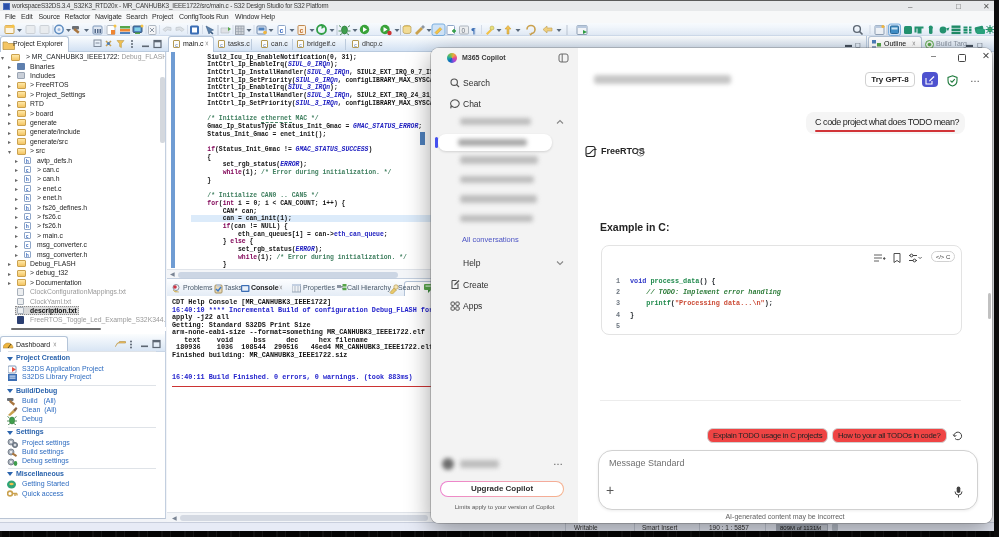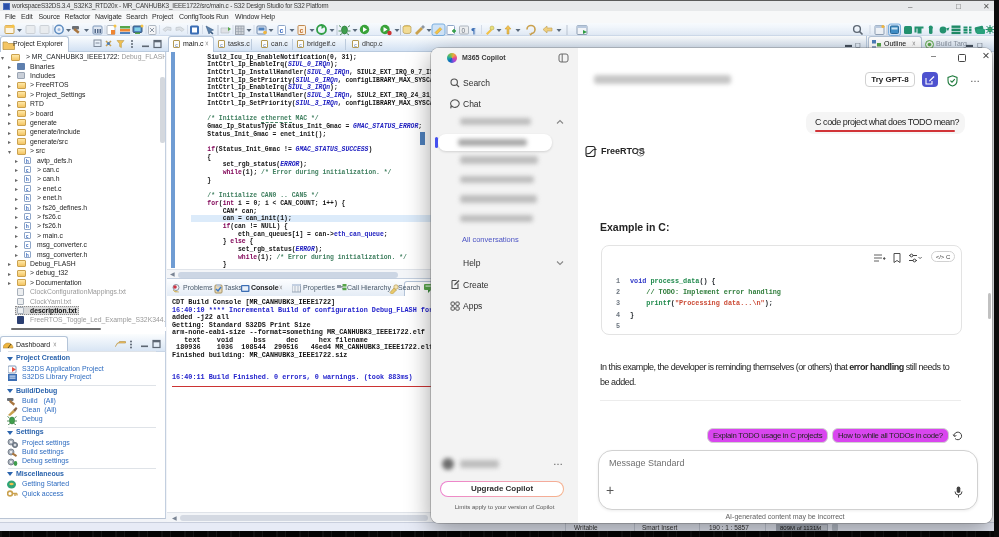--- a/index.html
+++ b/index.html
@@ -83,21 +83,21 @@
 
   
   #copilot { position:absolute; left:431px; top:47.5px; width:561px; height:475px; background:#fff;
              border-radius:8px; box-shadow:0 8px 26px rgba(0,0,0,.38), 0 0 0 1px rgba(120,120,120,.35); overflow:hidden; }
   #cpside { position:absolute; left:0; top:0; width:147px; height:475px; background:#f3f3f3; }
   .blur { filter:blur(2px); border-radius:3px; background:#bdbdbd; position:absolute; }
   .cp-nav { position:absolute; font-size:8.5px; color:#2e2e2e; }
   .cp-link { color:#4b53c4; }
   #cpmain { position:absolute; left:147px; top:0; width:414px; height:475px; background:#fff; }
   .fluentbtn { position:absolute; border:1px solid #d1d1d1; border-radius:4px; background:#fff; color:#242424; font-size:8px; font-weight:bold; text-align:center; }
-  .chip { position:absolute; border:1px solid #d1d1d1; border-radius:6px; background:#d946ef; color:#242424; font-size:7.8px; letter-spacing:-0.3px; height:15px; line-height:13.5px; padding:0 5px; white-space:nowrap; }
+  .chip { position:absolute; border:1px solid #d1d1d1; border-radius:6px; background:#ef4444; color:#242424; font-size:7.8px; letter-spacing:-0.3px; height:15px; line-height:13.5px; padding:0 5px; white-space:nowrap; }
   .codetxt { font:700 6.8px "Liberation Mono", monospace; line-height:11.2px; white-space:pre; }
 </style>
 </head>
 <body>
 <div id="ide">
   <div id="titlebar">
     <div class="appicon"></div>
     <div class="ttext">workspaceS32DS.3.4_S32K3_RTD20x - MR_CANHUBK3_IEEE1722/src/main.c - S32 Design Studio for S32 Platform</div>
     <div class="winbtn" style="left:908px;">–</div>
     <div class="winbtn" style="left:956px;">□</div>
@@ -639,23 +639,23 @@
         <circle cx="7" cy="3" r="2.2" fill="#f4e4b4" stroke="#b09040" stroke-width=".6"></circle>
       </svg>
     <div class="ctab" style="left:231px;">Search</div>
     <svg width="11" height="10" style="position:absolute;left:257px;top:4.5px">
         <rect x="0" y="0" width="9" height="6" rx="1" fill="#57a64a"></rect>
         <rect x="1.5" y="1.5" width="6" height="1.2" fill="#d8f0d4"></rect>
         <path d="M4 6 l0 3 3 -3 z" fill="#3f8e3f"></path>
       </svg>
   </div>  
     <div id="console">
-    <pre><span>CDT Build Console [MR_CANHUBK3_IEEE1722]</span>
+    <pre><span>CDT Help Console [MR_CANHUBK3_IEEE1722]</span>
 <span class="b">16:40:10 **** Incremental Build of configuration Debug_FLASH for project MR_CANHUBK3_IEEE1722 ****</span>
-<span>added -j22 all</span>
+<span>apply -j22 all</span>
 <span>Getting: Standard S32DS Print Size</span>
 <span>arm-none-eabi-size --format=something MR_CANHUBK3_IEEE1722.elf</span>
 <span>   text    void     bss     dec     hex filename</span>
 <span> 180936    1036  108544  290516   46ed4 MR_CANHUBK3_IEEE1722.elf</span>
 <span>Finished building: MR_CANHUBK3_IEEE1722.siz</span>
 
 
 <span class="b">16:40:11 Build Finished. 0 errors, 0 warnings. (took 883ms)</span></pre>
     <div id="redline"></div>
   </div>
@@ -779,28 +779,27 @@
           <circle cx="6.5" cy="7.5" r="1.4" fill="#fff" stroke="#424242"></circle>
           <path d="M10.5 4 l1.6 1.6 1.6 -1.6" fill="none" stroke="#555" stroke-width=".9"></path>
         </svg>
       <div style="position:absolute;left:329px;top:4.5px;width:24px;height:11px;border:1px solid #d1d1d1;border-radius:6px;font-size:6px;color:#424242;text-align:center;line-height:10px;">&lt;/&gt; C</div>
       <pre class="codetxt" style="position:absolute;left:14px;top:30px;color:#6e7781;">1
 2
 3
 4
 5</pre>
       <pre class="codetxt" style="position:absolute;left:28px;top:30px;color:#24292e;"><span style="color:#3038c8;">void</span> <span style="color:#1f8a4c;">process_data</span>() {
-    <span style="color:#2f7d3b;">// TODO: Implement error handling</span>
+    <span style="color:#2f7d3b;font-style:italic;">// TODO: Implement error handling</span>
     <span style="color:#1f8a4c;">printf</span>(<span style="color:#cb4b36;">"Processing data...\n"</span>);
 }</pre>
     </div>
-    <div style="position:absolute;left:22px;top:312px;width:356px;font-size:9px;letter-spacing:-0.47px;line-height:15.8px;color:#242424;">In this example, the developer is reminding themselves (or others) that <b>error handling</b> still needs to be added.</div>
     <div style="position:absolute;left:22px;top:352.5px;width:361px;height:1px;background:#ececec;"></div>
     <div class="chip" style="left:129px;top:380.5px;">Explain TODO usage in C projects</div>
-    <div class="chip" style="left:254px;top:380.5px;">How to while all TODOs in code?</div>
+    <div class="chip" style="left:254px;top:380.5px;">How to your all TODOs in code?</div>
     <svg width="11" height="11" style="position:absolute;left:374px;top:382.5px">
         <path d="M2 6 a3.8 3.8 0 1 1 1 2.5" fill="none" stroke="#424242" stroke-width="1"></path>
         <path d="M1.2 4.5 l1.2 2 2 -1" fill="none" stroke="#424242" stroke-width="1"></path>
       </svg>
     <div style="position:absolute;left:20px;top:402.5px;width:380px;height:60px;border:1px solid #d1d1d1;border-radius:14px;background:#fff;box-shadow:0 1px 3px rgba(0,0,0,.07);"></div>
     <div style="position:absolute;left:31px;top:410px;font-size:9px;color:#707070;">Message Standard</div>
     <div style="position:absolute;left:28px;top:434px;font-size:14px;font-weight:300;color:#585858;">+</div>
     <svg width="9" height="12" style="position:absolute;left:376px;top:438px">
         <rect x="2.7" y="0.5" width="3.6" height="6.5" rx="1.8" fill="#424242"></rect>
         <path d="M1 5.5 a3.5 3.5 0 0 0 7 0 M4.5 9 v2.5" fill="none" stroke="#424242" stroke-width="1"></path>

